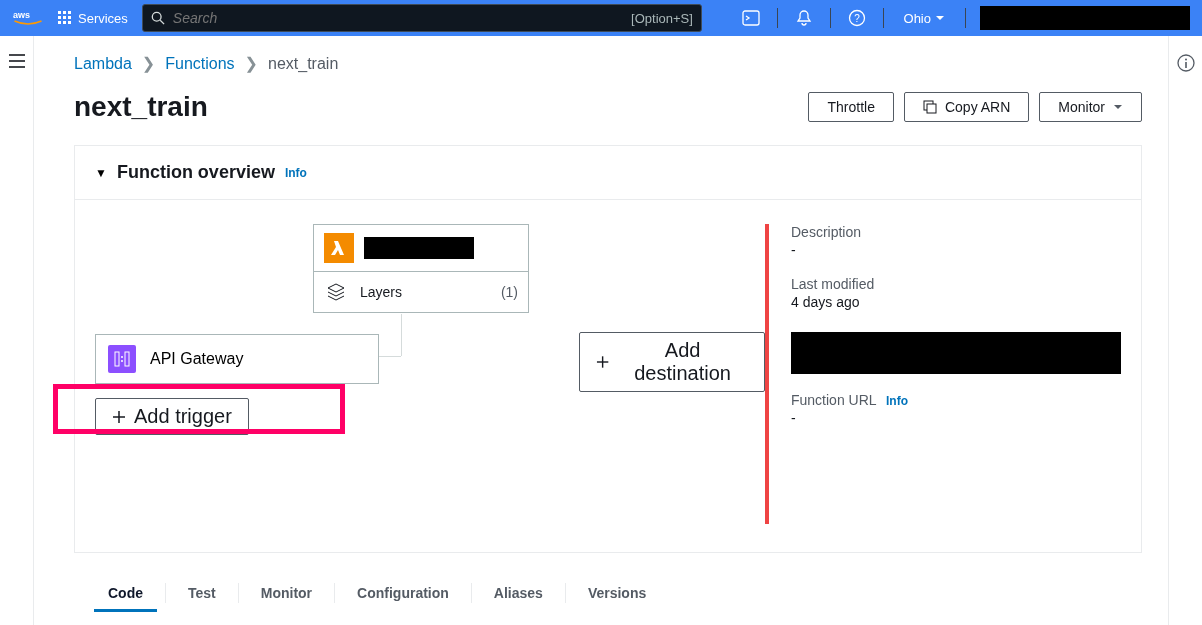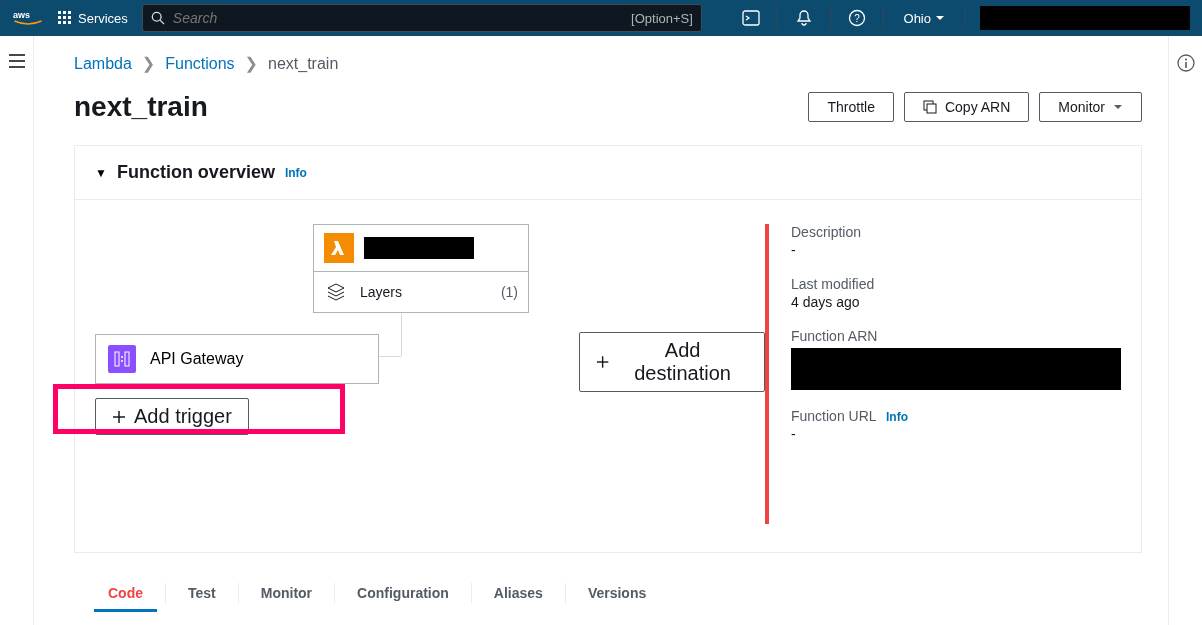--- a/index.html
+++ b/index.html
@@ -1,19 +1,19 @@
 <!DOCTYPE html>
 <html><head>
 <meta charset="utf-8">
 <style>
 * { margin: 0; padding: 0; box-sizing: border-box; font-family: "Amazon Ember", "Helvetica Neue", Arial, sans-serif; }
 body { width: 1202px; height: 625px; background: #fff; overflow: hidden; display: flex; flex-direction: column; }
 
 
-.topnav { height: 36px; background: #0c4a6e; color: #fff; display: flex; align-items: center; padding: 0 12px; gap: 14px; font-size: 13px; }
+.topnav { height: 36px; background: #3b82f6; color: #fff; display: flex; align-items: center; padding: 0 12px; gap: 14px; font-size: 13px; }
 .aws-logo { display:flex; align-items:center; }
 .services { display:flex; align-items:center; gap:6px; cursor:pointer; }
 .searchwrap { flex:0 0 560px; display:flex; align-items:center; background:#0f1720; border:1px solid #3f4b58; height:28px; border-radius:3px; padding:0 8px; gap:8px; }
 .searchwrap input { flex:1; background:transparent; border:none; outline:none; color:#d5dbdb; font-style:italic; font-size:14px; }
 .shortcut { color:#aab7b8; font-size:13px; }
 .topnav .spacer { flex:1; }
 .topicon { width:24px; display:flex; justify-content:center; cursor:pointer; }
 .region { display:flex; align-items:center; gap:4px; cursor:pointer; padding:0 6px; }
 .blackbox-top { width:210px; height:24px; background:#000; }
 .vdiv { width:1px; height:20px; background:#3a4553; }
@@ -68,21 +68,21 @@
 .highlight { position:absolute; left:-38px; top:160px; width:292px; height:50px; border:5px solid #ff0066; pointer-events:none; }
 
 .adddest { position:absolute; left:488px; top:108px; }
 
 .connector1 { position:absolute; left:310px; top:90px; width:1px; height:42px; background:#d5dbdb; }
 .connector2 { position:absolute; left:288px; top:132px; width:22px; height:1px; background:#d5dbdb; }
 
 
 .tabs { display:flex; gap:0; margin-top:22px; padding-left:12px; }
 .tab { padding:10px 22px; font-size:14px; font-weight:700; color:#545b64; cursor:pointer; position:relative; }
-.tab.active { color:#ef4444; }
+.tab.active { color:#0f172a; }
 .tab.active::after { content:""; position:absolute; left:8px; right:8px; bottom:-1px; height:3px; background:#0073bb; }
 .tabdiv { width:1px; background:#e9ebed; margin:8px 0; }
 
 svg { display:block; }
 </style>
 </head>
 <body>
 
 <div class="topnav">
   <div class="aws-logo">
@@ -257,21 +257,20 @@
         <div class="sidepane">
           <div>
             <div class="side-label">Description</div>
             <div class="side-val">-</div>
           </div>
           <div>
             <div class="side-label">Last modified</div>
             <div class="side-val">4 days ago</div>
           </div>
           <div>
-            <div class="side-label">Function ARN</div>
             <div class="black-arn"></div>
           </div>
           <div>
             <div class="side-label">
               <span>Function URL</span>
               <span class="info-inline">Info</span>
             </div>
             <div class="side-val">-</div>
           </div>
         </div>

